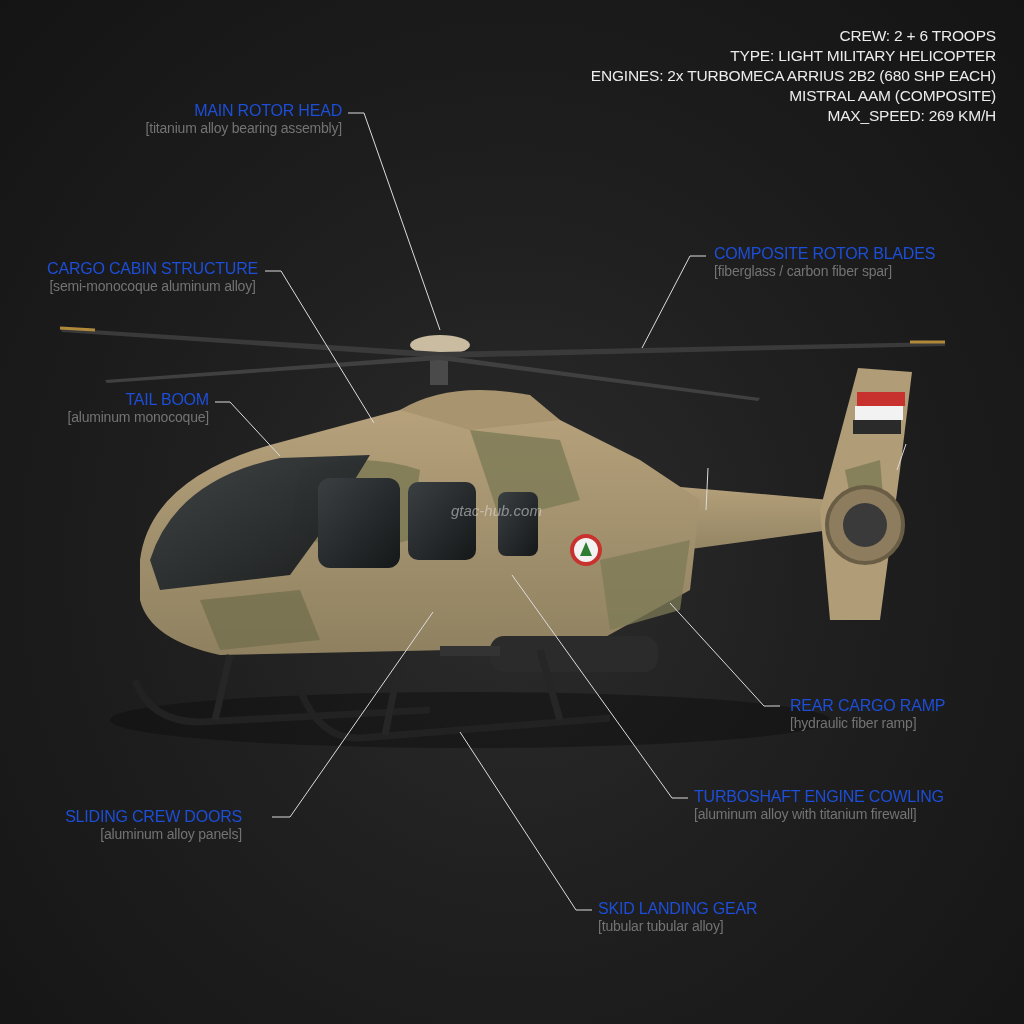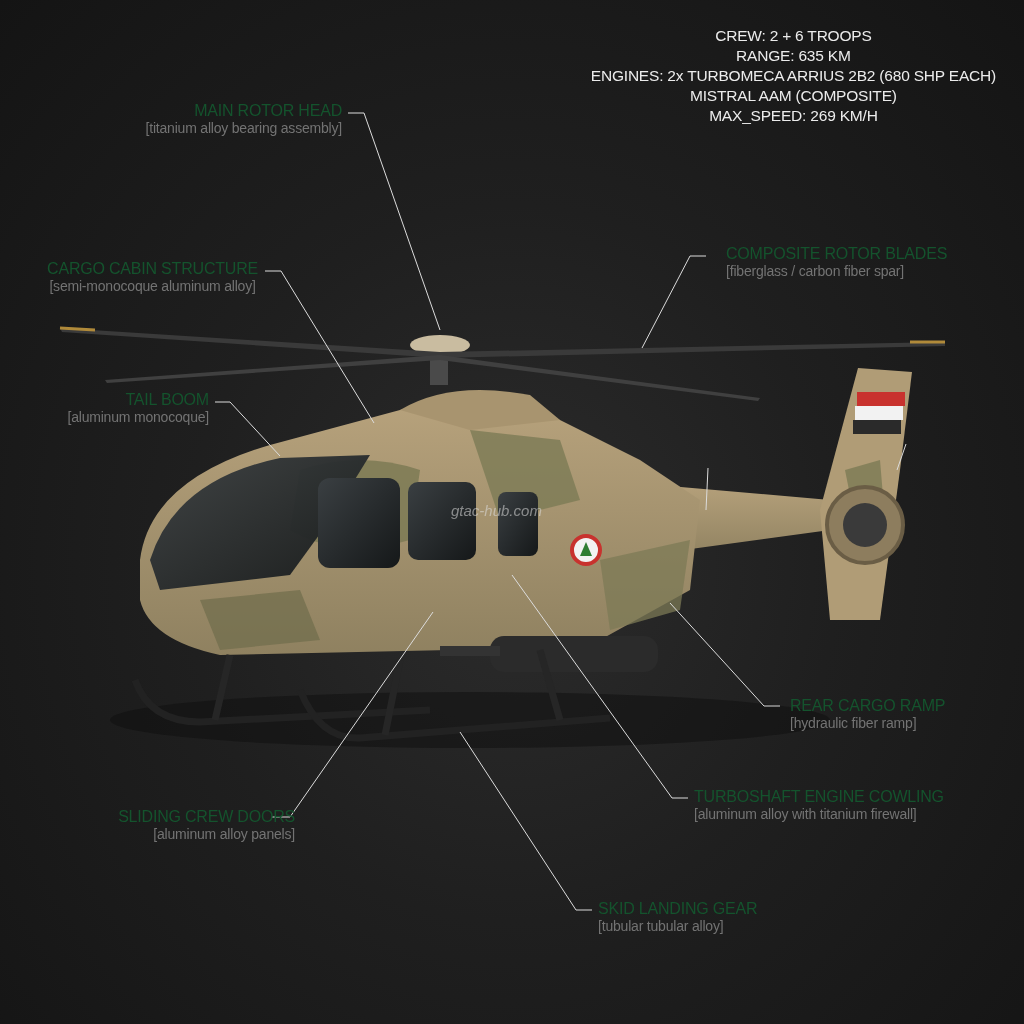--- a/index.html
+++ b/index.html
@@ -3,25 +3,25 @@
 <meta charset="utf-8">
 <style>
   html, body { margin:0; padding:0; }
   body {
     width:1024px; height:1024px; overflow:hidden; position:relative;
     background: radial-gradient(ellipse at 50% 55%, #2c2c2c 0%, #1f1f1f 45%, #141414 100%);
     font-family: "Liberation Sans", sans-serif;
     color:#eaeaea;
   }
   .label { position:absolute; line-height:1.15; }
-  .label .title { font-size:16px; letter-spacing:-0.2px; color:#14532d; white-space:nowrap; }
+  .label .title { font-size:16px; letter-spacing:-0.2px; color:#1d4ed8; white-space:nowrap; }
   .label .sub { font-size:14px; color:#737373; white-space:nowrap; letter-spacing:-0.2px; }
   .right { text-align:right; }
   .specs { position:absolute; right:28px; top:26px; text-align:right; }
-  .specs div { font-size:15.5px; line-height:20px; color:#ececec; white-space:nowrap; letter-spacing:-0.2px;text-align:center; }
+  .specs div { font-size:15.5px; line-height:20px; color:#ececec; white-space:nowrap; letter-spacing:-0.2px; }
   svg.lines { position:absolute; left:0; top:0; }
   .heli { position:absolute; left:0; top:0; }
   .watermark { position:absolute; left:451px; top:502px; font-size:15px; color:rgba(220,220,220,0.55);font-style:italic; }
 </style>
 </head>
 <body>
 
 <svg class="heli" width="1024" height="1024" viewBox="0 0 1024 1024">
   <defs>
     <linearGradient id="body" x1="0" y1="0" x2="0" y2="1">
@@ -94,57 +94,57 @@
     <polyline points="688,798 672,798 512,575"></polyline>
     <polyline points="272,817 290,817 433,612"></polyline>
     <polyline points="592,910 576,910 460,732"></polyline>
     <polyline points="708,468 706,510"></polyline>
     <polyline points="906,444 897,470"></polyline>
   </g>
 </svg>
 
 <div class="specs">
   <div>CREW: 2 + 6 TROOPS</div>
-  <div>RANGE: 635 KM</div>
+  <div>TYPE: LIGHT MILITARY HELICOPTER</div>
   <div>ENGINES: 2x TURBOMECA ARRIUS 2B2 (680 SHP EACH)</div>
   <div>MISTRAL AAM (COMPOSITE)</div>
   <div>MAX_SPEED: 269 KM/H</div>
 </div>
 
 <div class="label right" style="right:682px; top:102px;">
   <div class="title">MAIN ROTOR HEAD</div>
   <div class="sub">[titanium alloy bearing assembly]</div>
 </div>
 
 <div class="label right" style="right:766px; top:260px;text-align:center;">
   <div class="title">CARGO CABIN STRUCTURE</div>
   <div class="sub">[semi-monocoque aluminum alloy]</div>
 </div>
 
 <div class="label right" style="right:815px; top:391px;">
   <div class="title">TAIL BOOM</div>
   <div class="sub">[aluminum monocoque]</div>
 </div>
 
-<div class="label" style="left:714px; top:245px;margin-left:12px;">
+<div class="label" style="left:714px; top:245px;">
   <div class="title">COMPOSITE ROTOR BLADES</div>
   <div class="sub">[fiberglass / carbon fiber spar]</div>
 </div>
 
 <div class="label" style="left:790px; top:697px;">
   <div class="title">REAR CARGO RAMP</div>
   <div class="sub">[hydraulic fiber ramp]</div>
 </div>
 
 <div class="label" style="left:694px; top:788px;">
   <div class="title">TURBOSHAFT ENGINE COWLING</div>
   <div class="sub">[aluminum alloy with titanium firewall]</div>
 </div>
 
-<div class="label right" style="right:729px; top:808px;">
+<div class="label right" style="right:782px; top:808px;">
   <div class="title">SLIDING CREW DOORS</div>
   <div class="sub">[aluminum alloy panels]</div>
 </div>
 
 <div class="label" style="left:598px; top:900px;">
   <div class="title">SKID LANDING GEAR</div>
   <div class="sub">[tubular tubular alloy]</div>
 </div>
 
 <div class="watermark">gtac-hub.com</div>

